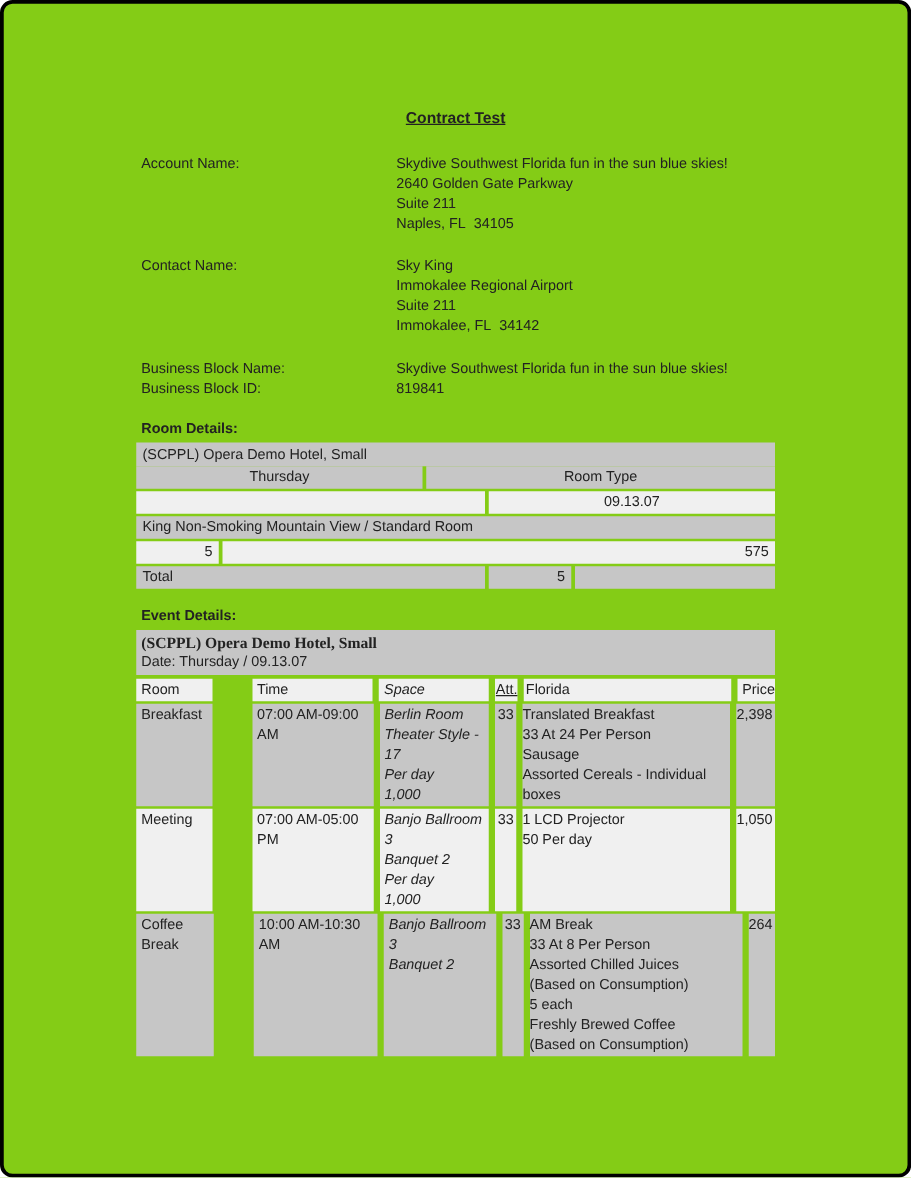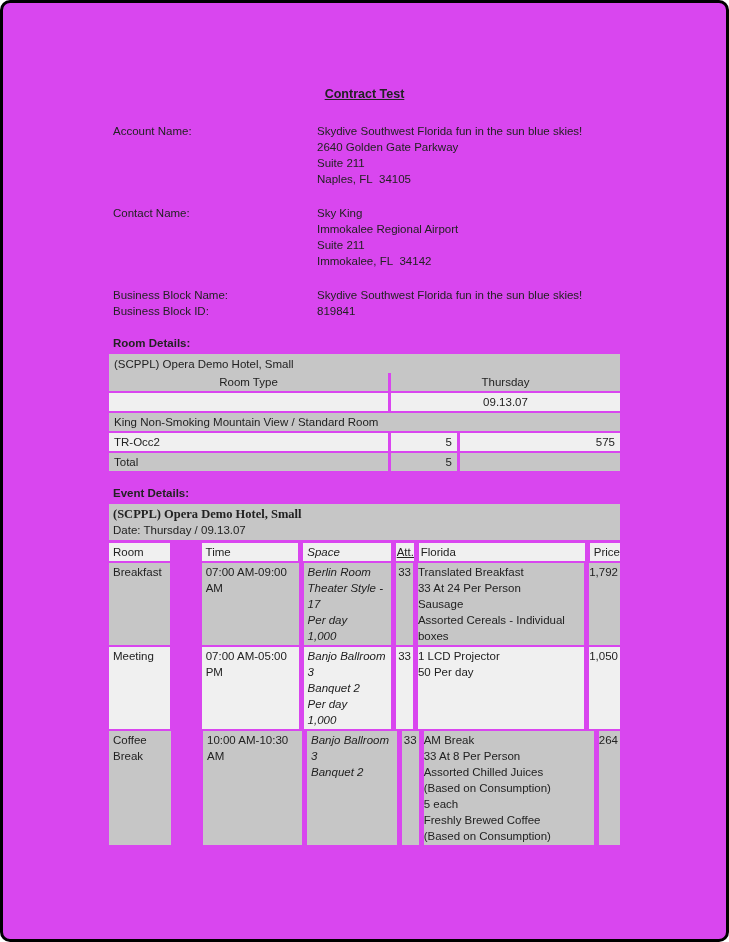--- a/index.html
+++ b/index.html
@@ -1,20 +1,20 @@
 <!DOCTYPE html>
 <html><head>
 <meta charset="utf-8">
 <style>
   * { margin:0; padding:0; box-sizing:border-box; }
   html,body { background:#ffffff; }
   .page {
     position:relative;
     width:729px; height:942px;
-    background:#d946ef;
+    background:#84cc16;
     border:3px solid #000000;
     border-radius:10px;
     overflow:hidden;
     font-family:"Liberation Sans","DejaVu Sans",sans-serif;
     font-size:11.5px;
     line-height:16px;
     color:#222222;
   }
   .content { padding:83px 106px 0 106px; }
 
@@ -99,32 +99,31 @@
       </div>
     </div>
 
     <div class="section-heading">Room Details:</div>
 
     <div class="room-table">
       <div class="rm-row" style="margin-bottom:0">
         <div class="rm-cell rm-full shade-dark" style="flex:1; padding-top:2px;">(SCPPL) Opera Demo Hotel, Small</div>
       </div>
       <div class="rm-row">
+        <div class="rm-cell rm-c3 shade-dark t-center">Thursday</div>
         <div class="rm-cell rm-c1 shade-dark t-center">Room Type</div>
-        <div class="rm-cell rm-c3 shade-dark t-center">Thursday</div>
       </div>
       <div class="rm-row">
         <div class="rm-cell rm-c1 shade-light"></div>
         <div class="rm-cell rm-c3 shade-light t-center">09.13.07</div>
       </div>
       <div class="rm-row">
         <div class="rm-cell rm-full shade-dark" style="flex:1">King Non-Smoking Mountain View / Standard Room</div>
       </div>
       <div class="rm-row">
-        <div class="rm-cell rm-c1 shade-light pl">TR-Occ2</div>
         <div class="rm-cell rm-c2 shade-light t-right pr">5</div>
         <div class="rm-cell rm-c3 shade-light t-right pr">575</div>
       </div>
       <div class="rm-row">
         <div class="rm-cell rm-c1 shade-dark pl">Total</div>
         <div class="rm-cell rm-c2 shade-dark t-right pr">5</div>
         <div class="rm-cell rm-c3 shade-dark"></div>
       </div>
     </div>
 
@@ -153,21 +152,21 @@
 Theater Style -
 17
 Per day
 1,000</div>
         <div class="ev-cell c-att shade-dark">33</div>
         <div class="ev-cell c-details shade-dark">Translated Breakfast
 33 At 24 Per Person
 Sausage
 Assorted Cereals - Individual
 boxes</div>
-        <div class="ev-cell c-price val-price shade-dark">1,792</div>
+        <div class="ev-cell c-price val-price shade-dark">2,398</div>
       </div>
 
       <div class="ev-row">
         <div class="ev-cell c-event shade-light">Meeting</div>
         <div class="ev-cell c-time shade-light">07:00 AM-05:00 PM</div>
         <div class="ev-cell c-space shade-light">Banjo Ballroom 3
 Banquet 2
 Per day
 1,000</div>
         <div class="ev-cell c-att shade-light">33</div>

